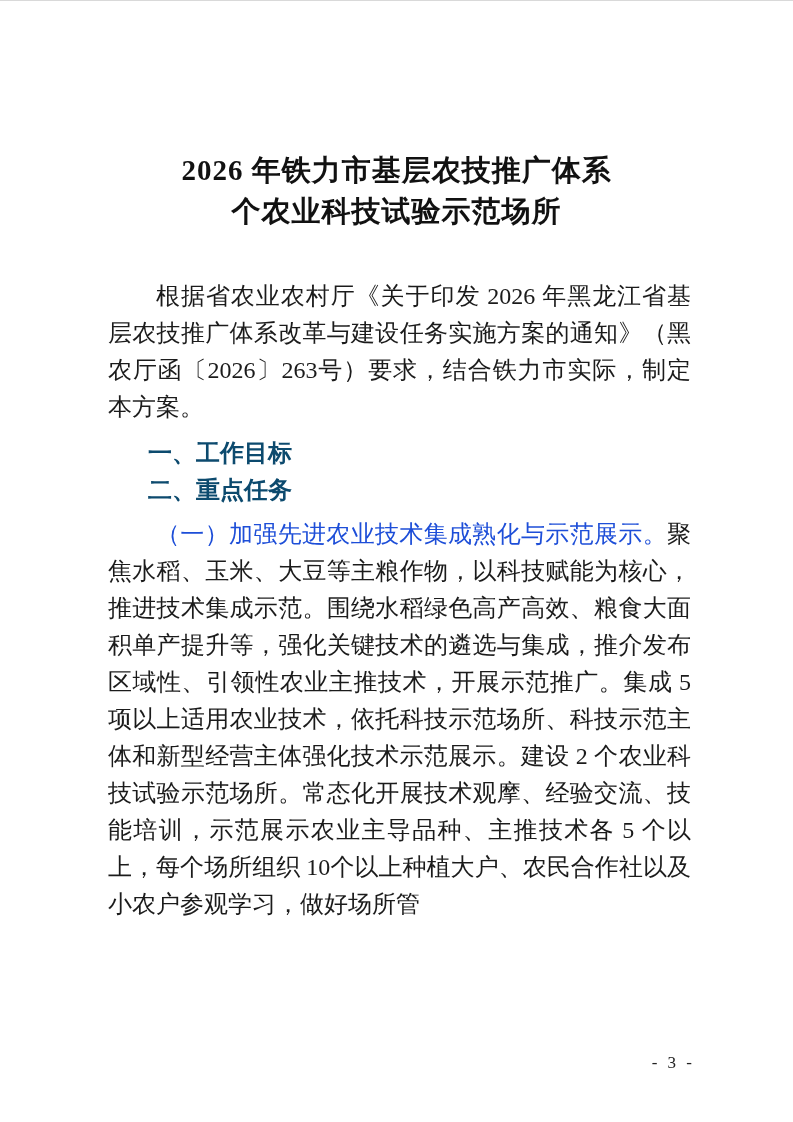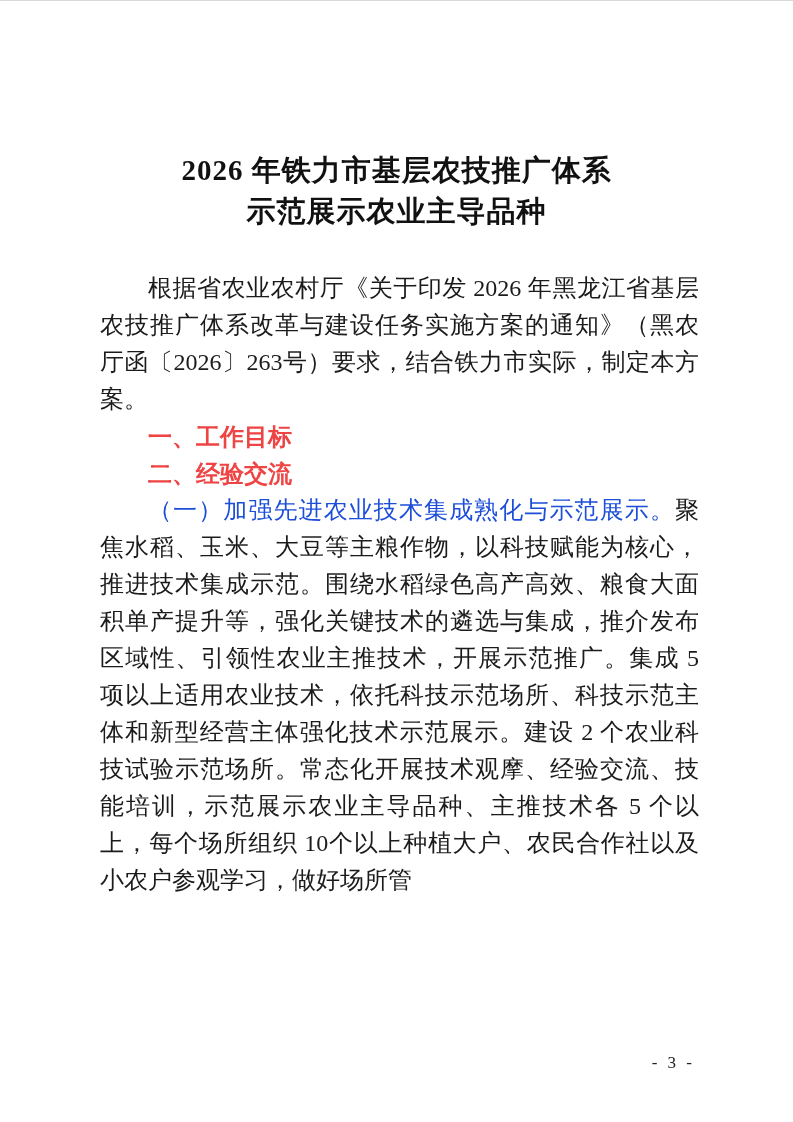--- a/index.html
+++ b/index.html
@@ -35,32 +35,32 @@
     top: 269px;
     left: 100px;
     width: 599px;
     font-size: 24px;
     line-height: 37px;
     text-align: justify;
     text-justify: inter-ideograph;
     word-break: break-all;
   }
   .para {
-    margin: 0;
+    margin: 8px;
     text-indent: 2em;
     color: #1b1b1b;
   }
   .heading {
     margin: 0;
     font-size: 24px;
     line-height: 37px;
     font-weight: bold;
     text-indent: 2em;
     font-family: "Liberation Sans", "DejaVu Sans", sans-serif;
-    color: #ef4444;
+    color: #0c4a6e;
   }
   .task-lead {
     color: #1d4ed8;
   }
   .page-footer {
     position: absolute;
     top: 1052px;
     right: 98px;
     font-size: 17px;
     line-height: 20px;
@@ -69,25 +69,25 @@
     font-family: "Liberation Serif", "DejaVu Serif", serif;
   }
 </style>
 </head>
 <body>
 
 <div class="page">
 
   <div class="doc-title">
     <div>2026 年铁力市基层农技推广体系</div>
-    <div>示范展示农业主导品种</div>
+    <div>个农业科技试验示范场所</div>
   </div>
 
   <div class="doc-body">
     <p class="para">根据省农业农村厅《关于印发 2026 年黑龙江省基层农技推广体系改革与建设任务实施方案的通知》（黑农厅函〔2026〕263号）要求，结合铁力市实际，制定本方案。</p>
     <p class="heading">一、工作目标</p>
-    <p class="heading">二、经验交流</p>
+    <p class="heading">二、重点任务</p>
     <p class="para"><span class="task-lead">（一）加强先进农业技术集成熟化与示范展示。</span><span>聚焦水稻、玉米、大豆等主粮作物，以科技赋能为核心，推进技术集成示范。围绕水稻绿色高产高效、粮食大面积单产提升等，强化关键技术的遴选与集成，推介发布区域性、引领性农业主推技术，开展示范推广。集成 5 项以上适用农业技术，依托科技示范场所、科技示范主体和新型经营主体强化技术示范展示。建设 2 个农业科技试验示范场所。常态化开展技术观摩、经验交流、技能培训，示范展示农业主导品种、主推技术各 5 个以上，每个场所组织 10个以上种植大户、农民合作社以及小农户参观学习，做好场所管</span></p>
   </div>
 
   <div class="page-footer">- 3 -</div>
 
 </div>
 
 </body></html>

